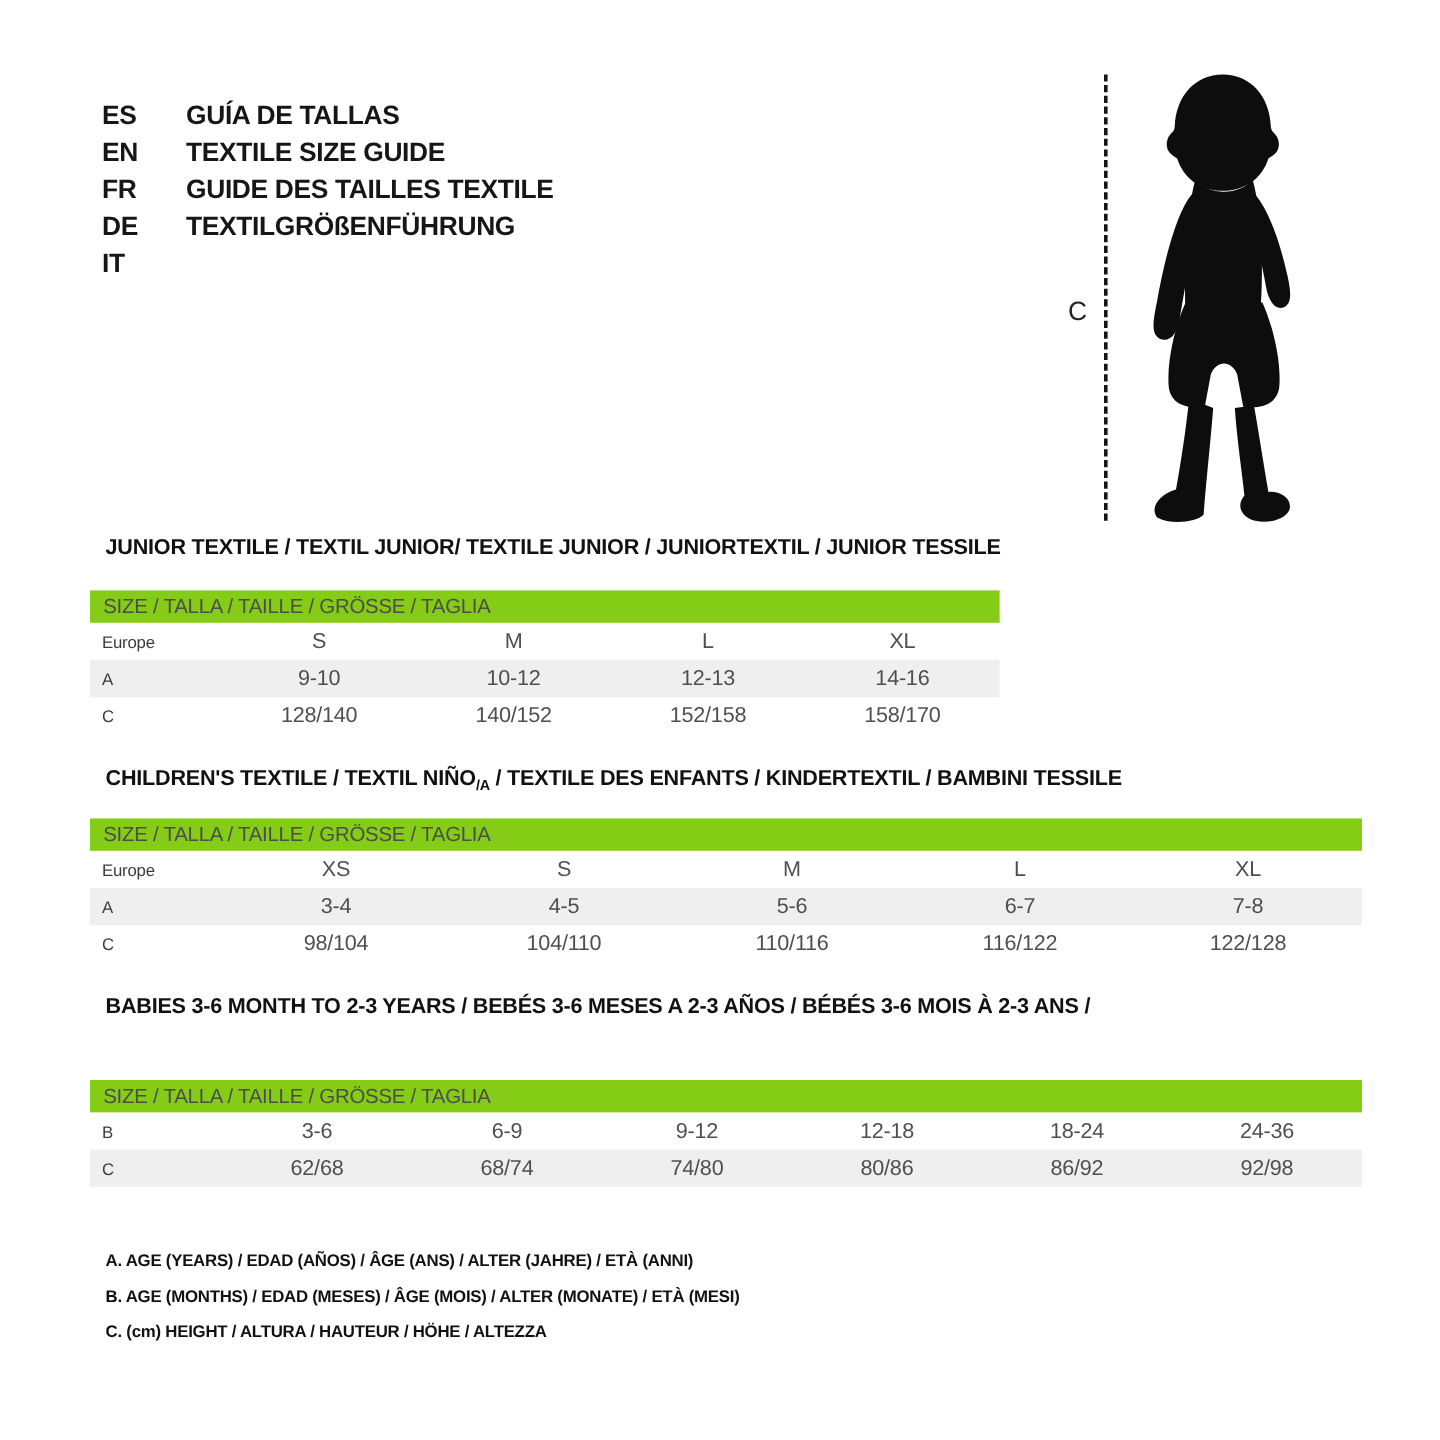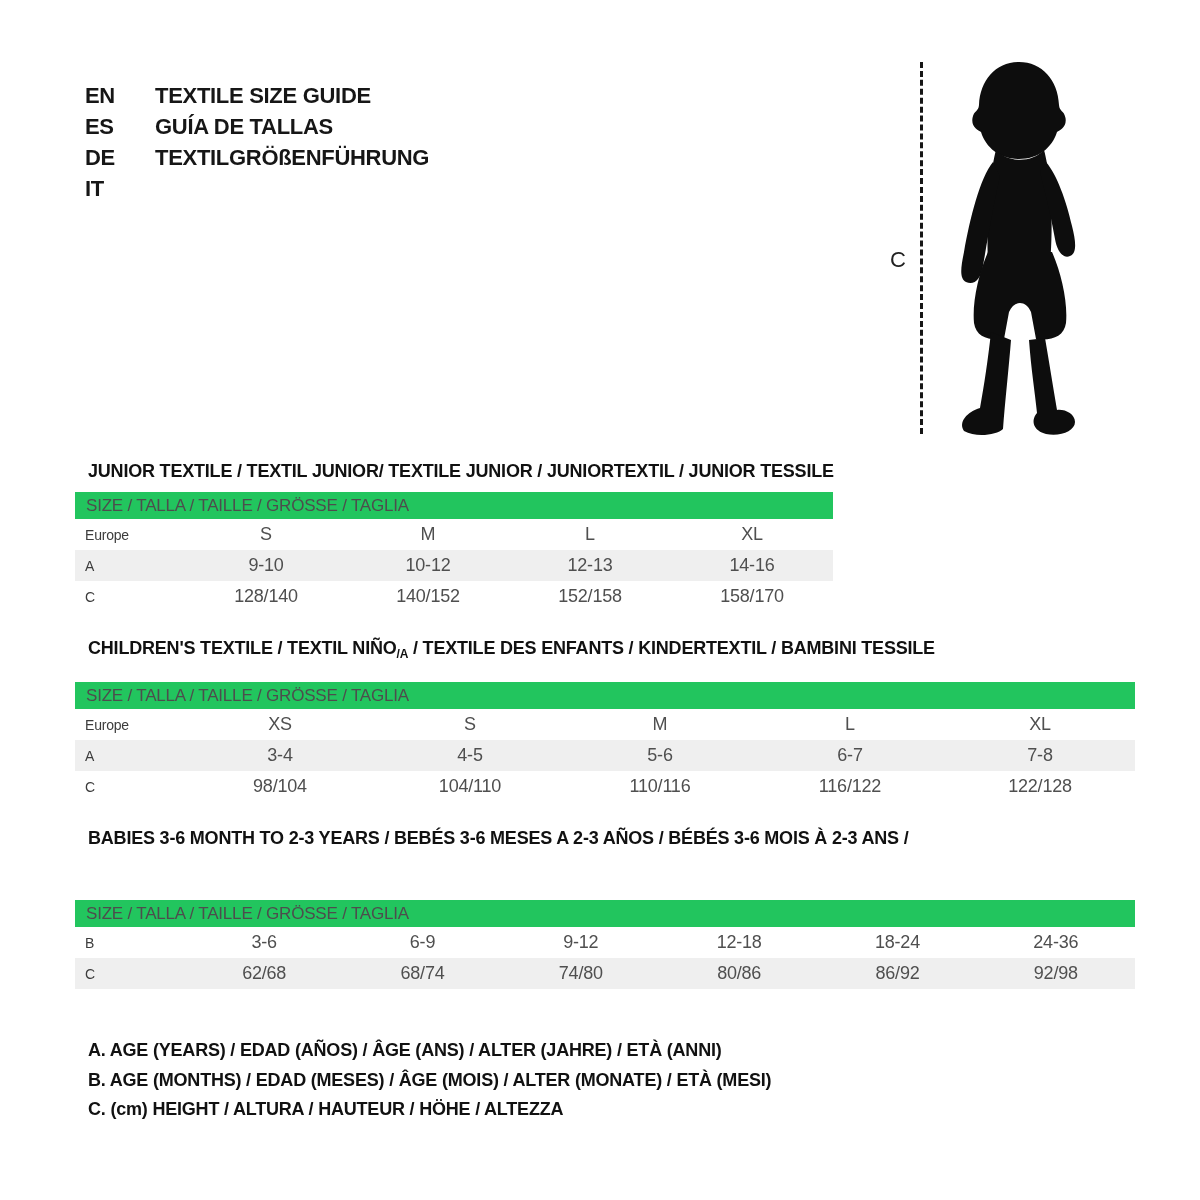--- a/index.html
+++ b/index.html
@@ -80,21 +80,21 @@
     vertical-align: -4px;
     font-weight: bold;
   }
 
   
   .size-table { position: absolute; left: 75px; }
   .w-narrow { width: 758px; }
   .w-wide { width: 1060px; }
   .t-band {
     height: 27px;
-    background: #22c55e;
+    background: #84cc16;
     color: #4d4d4d;
     font-size: 17px;
     line-height: 27px;
     padding-left: 11px;
     letter-spacing: -0.2px;
     white-space: nowrap;
   }
   .t-row {
     display: flex;
     height: 31px;
@@ -116,42 +116,46 @@
     letter-spacing: -0.2px;
   }
 
   
   .legend {
     position: absolute;
     left: 88px;
     top: 1036px;
   }
   .legend-line {
-    font-size: 18px;
+    font-size: 14px;
     font-weight: bold;
     letter-spacing: -0.2px;
     color: #111;
     height: 29.5px;
     line-height: 29.5px;
     white-space: nowrap;
   }
 </style>
 </head>
 <body>
 
 <div class="page">
 
   <div class="lang-block">
     <div class="lang-row">
+      <span class="lang-code">ES</span>
+      <span class="lang-title">GUÍA DE TALLAS</span>
+    </div>
+    <div class="lang-row">
       <span class="lang-code">EN</span>
       <span class="lang-title">TEXTILE SIZE GUIDE</span>
     </div>
     <div class="lang-row">
-      <span class="lang-code">ES</span>
-      <span class="lang-title">GUÍA DE TALLAS</span>
+      <span class="lang-code">FR</span>
+      <span class="lang-title">GUIDE DES TAILLES TEXTILE</span>
     </div>
     <div class="lang-row">
       <span class="lang-code">DE</span>
       <span class="lang-title">TEXTILGRÖßENFÜHRUNG</span>
     </div>
     <div class="lang-row">
       <span class="lang-code">IT</span>
     </div>
   </div>
 
@@ -164,21 +168,21 @@
         <path d="M60,90 C54,112 50,155 52,205 L114,205 C118,155 114,112 108,90 C96,103 72,103 60,90 Z"></path>
         <path d="M57,102 C44,118 34,158 28,192 C25,207 23,218 30,222 C38,226 45,219 47,206 C52,176 59,138 64,116 Z"></path>
         <path d="M110,102 C121,115 130,140 136,166 C140,182 141,193 134,196 C127,199 121,191 119,179 C115,156 108,128 104,112 Z"></path>
         <path d="M52,192 C43,212 36,242 38,263 C40,277 53,281 68,279 L73,252 C78,240 90,240 95,252 L100,279 C115,281 128,277 130,263 C132,242 125,212 116,192 Z"></path>
         <path d="M55,272 C52,300 48,326 44,348 C31,352 22,362 28,371 C40,378 61,375 67,369 C69,342 73,306 75,280 Z"></path>
         <path d="M93,280 C95,308 99,333 101,353 C94,361 98,371 110,374 C124,377 139,371 139,362 C139,354 129,349 121,350 C117,327 113,301 109,278 Z"></path>
       </g>
     </svg>
   </div>
 
-  <div class="sec-title" style="top:461px;">JUNIOR TEXTILE / TEXTIL JUNIOR/ TEXTILE JUNIOR / JUNIORTEXTIL / JUNIOR TESSILE</div>
+  <div class="sec-title" style="top:446px;">JUNIOR TEXTILE / TEXTIL JUNIOR/ TEXTILE JUNIOR / JUNIORTEXTIL / JUNIOR TESSILE</div>
   <div class="size-table w-narrow" style="top:492px;">
     <div class="t-band">SIZE / TALLA / TAILLE / GRÖSSE / TAGLIA</div>
     <div class="t-row">
       <div class="t-label">Europe</div>
       <div class="t-cell">S</div>
       <div class="t-cell">M</div>
       <div class="t-cell">L</div>
       <div class="t-cell">XL</div>
     </div>
     <div class="t-row shaded">

